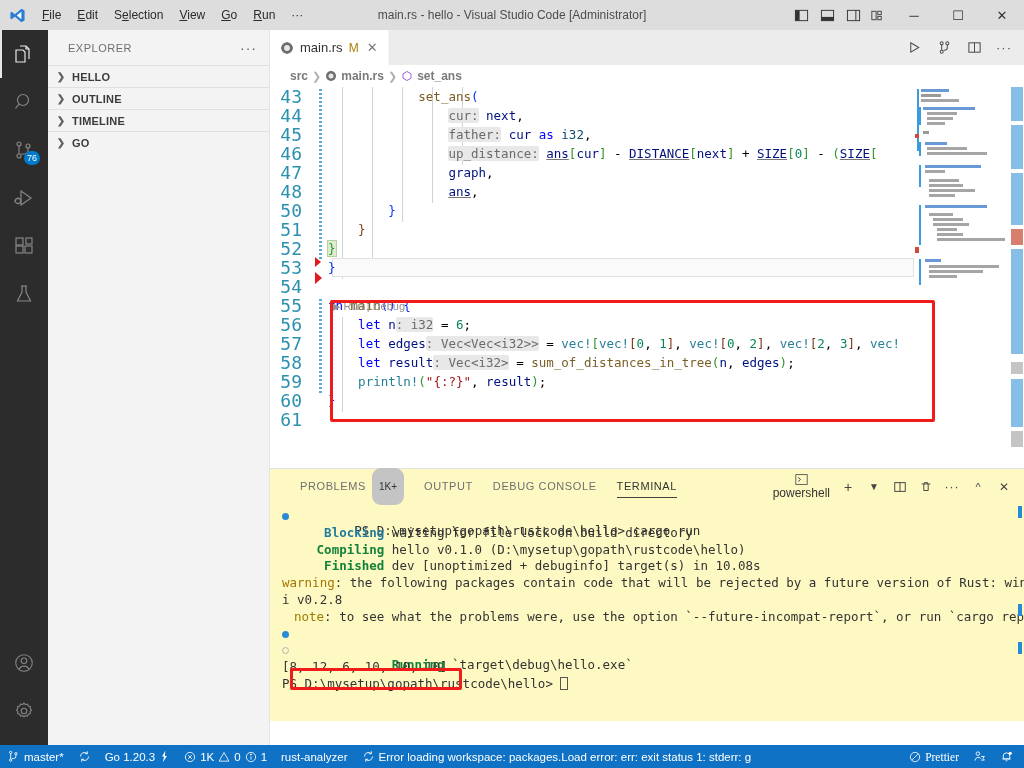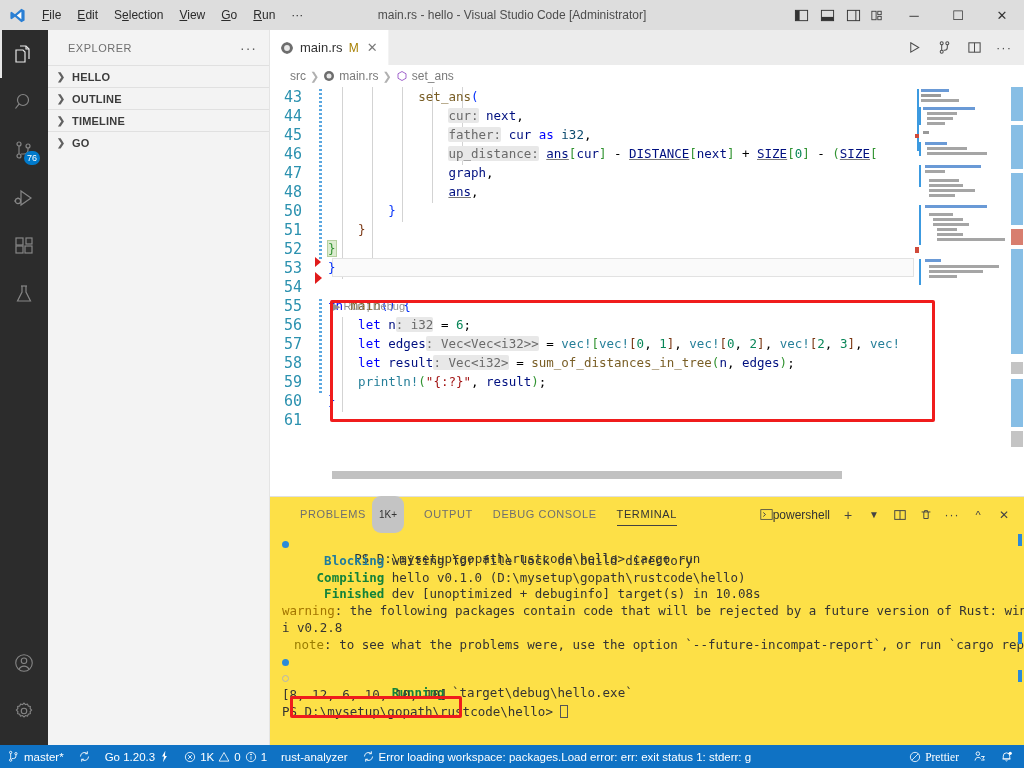--- a/index.html
+++ b/index.html
@@ -81,28 +81,28 @@
   .tab .m-badge { color: #a67f00; font-size: 12px; }
   .tab .tab-close { color: #7a7a7a; font-size: 13px; margin-left: 2px; }
   .tab-actions { margin-left: auto; display:flex; align-items:center; gap: 2px; padding-right: 6px; }
   .tab-act { width: 28px; height: 35px; display:flex; align-items:center; justify-content:center; color:#4d4d4d; }
 
   .breadcrumb {
     height: 22px; display: flex; align-items: center; gap: 4px; padding-left: 20px;
     font-size: 12px; color: #7a7a7a; background:#fff;
   }
   .bc-sep { color: #b0b0b0; font-size: 11px; }
-  .bc-item { display:flex; align-items:center; gap:4px; }
+  .bc-item { display:flex; align-items:center; gap:4px;font-weight:bold; }
 
   .code-wrap { position: relative; height: 392px; background: #fff; overflow: hidden; }
   .code-area { position: relative; font-family: "DejaVu Sans Mono", monospace; font-size: 12.5px; }
   .code-line { height: 19px; display: flex; align-items: center; white-space: pre; position: relative; }
   .ln {
     width: 48px; text-align: right; padding-right: 16px; color: #2b91af; flex: none;
-    font-family: "DejaVu Sans Mono", monospace; font-size: 15px;
+    font-family: "DejaVu Sans Mono", monospace; font-size: 18px;
   }
   .code-text { padding-left: 10px; }
 
   
   .k  { color: #0000ff; }      
   .fn { color: #795e26; }      
   .ty { color: #0c4a6e; }      
   .num{ color: #098658; }
   .str{ color: #a31515; }      
   .mac{ color: #267f99; }
@@ -130,36 +130,36 @@
     position:absolute; right: 14px; top: 0; width: 95px; height: 392px; background: #fff;
     overflow:hidden;
   }
   .mm-row { position:absolute; height:2px; }
   .scroll-deco { position:absolute; right:0; top:0; width:14px; height:392px; background:#fff; }
   .sd { position:absolute; right:1px; width:12px; background:#54a3da; opacity:.7; }
   .hscroll { position:absolute; left:62px; bottom:0; height:10px; width:718px; }
   .hscroll-thumb { position:absolute; left:0; top:2px; height:8px; width:718px; background:#c1c1c1; }
 
   
-  .panel { position: absolute; left:270px; top: 496px; width:754px; height: 253px; background:#fde047; border-top:1px solid #e0e0e0;}
+  .panel { position: absolute; left:270px; top: 468px; width:754px; height: 253px; background:#fef9c3; border-top:1px solid #e0e0e0;}
   .panel-head { height:35px; display:flex; align-items:center; padding-left:20px; gap:0; }
   .p-tab {
     font-size: 11px; letter-spacing:.6px; color:#6f6f6f; padding: 0 10px; height:35px; line-height:35px;
     position:relative; display:flex; align-items:center; gap:6px;
   }
   .p-tab.active { color:#333; }
   .p-tab.active::after {
     content:''; position:absolute; left:10px; right:10px; bottom:6px; height:1px; background:#424242;
   }
   .p-count {
     background:#c4c4c4; color:#333; border-radius:9px; font-size:10px; padding:1px 7px; letter-spacing:0;
   }
   .panel-actions { margin-left:auto; display:flex; align-items:center; gap:2px; padding-right:8px; color:#444; }
   .p-act { width:24px; height:26px; display:flex; align-items:center; justify-content:center; font-size:14px;}
-  .ps-label { display:flex; align-items:center; gap:0; font-size:12px; color:#333; padding-right:4px; }
+  .ps-label { display:flex; align-items:center; gap:0; font-size:12px; color:#333; padding-right:4px;flex-direction:column; }
 
   .terminal {
     position:absolute; top:35px; left:0; right:0; bottom:0; padding: 4px 8px 0 12px;
     font-family:"DejaVu Sans Mono", monospace; font-size:12.5px; color:#333; overflow:hidden;
   }
   .t-line { height: 16.8px; white-space: pre; position:relative; padding-left:12px; }
   .t-dot { position:absolute; left:0; top: 5px; width:7px; height:7px; border-radius:50%; background:#2b8ad8; }
   .t-dot.hollow { background:transparent; border:1px solid #b5b5b5; }
   .t-green { color:#12823b; font-weight:bold; }
   .t-cyan { color: #1f7c9e; font-weight:bold; }

